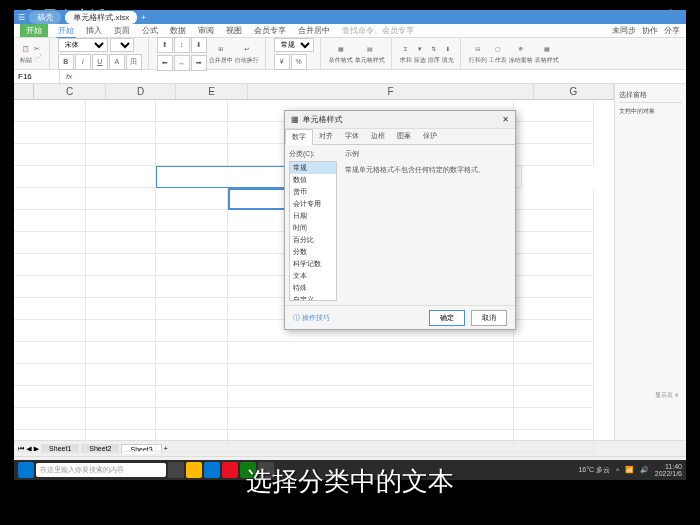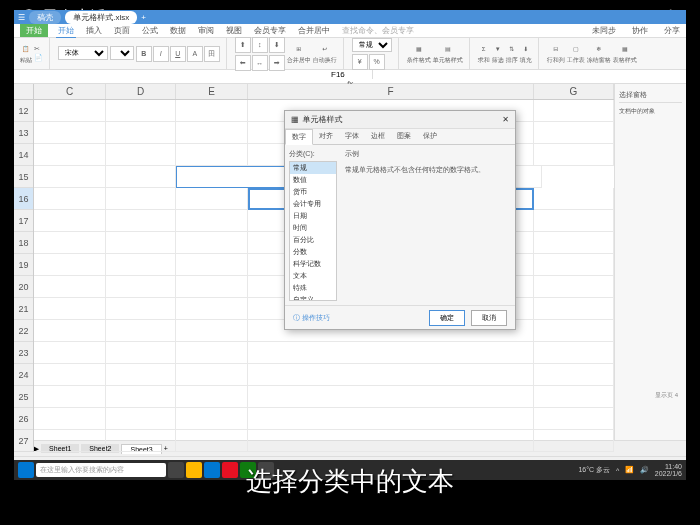--- a/index.html
+++ b/index.html
@@ -8,28 +8,28 @@
   .topbar-black { position: absolute; top: 0; left: 0; width: 700px; height: 35px; background: #000; display: flex; align-items: center; justify-content: space-between; padding: 0 20px; }
   .logo { color: #fff; font-size: 16px; display: flex; align-items: center; gap: 4px; }
   .logo-right { color: #fff; font-size: 18px; }
   .app-tabs { background: #4a90d9; height: 14px; display: flex; align-items: center; padding: 0 4px; gap: 4px; font-size: 8px; color: #fff; }
   .app-tab { background: rgba(255,255,255,0.2); padding: 1px 8px; border-radius: 6px; }
   .app-tab.active { background: #fff; color: #333; }
   .ribbon-tabs { height: 14px; background: #fff; border-bottom: 1px solid #ddd; display: flex; align-items: center; padding: 0 6px; gap: 8px; font-size: 8px; color: #555; }
   .ribbon-tab { padding: 1px 2px; }
   .ribbon-tab.file { background: #4a90d9; color: #fff; padding: 1px 6px; }
   .ribbon-tab.active { color: #4a90d9; border-bottom: 1px solid #4a90d9; }
-  .ribbon-right { margin-left: auto; display: flex; gap: 16px; align-items: center; }
+  .ribbon-right { margin-left: auto; display: flex; gap: 6px; align-items: center; }
   .toolbar { height: 32px; background: #f7f7f7; border-bottom: 1px solid #ddd; display: flex; align-items: center; padding: 0 6px; gap: 8px; font-size: 7px; color: #666; }
   .tool-group { display: flex; align-items: center; gap: 2px; border-right: 1px solid #ddd; padding-right: 6px; height: 100%; }
   .tool-btn { width: 16px; height: 16px; border: 1px solid #ccc; background: #fff; display: flex; align-items: center; justify-content: center; font-size: 7px; }
   .tool-select { height: 14px; border: 1px solid #ccc; background: #fff; font-size: 7px; padding: 0 2px; }
   .tool-icon { width: 12px; height: 12px; display: flex; align-items: center; justify-content: center; }
   .tool-item { display: flex; flex-direction: column; align-items: center; gap: 1px; font-size: 6px; }
-  .formula-bar { height: 14px; background: #fff; border-bottom: 1px solid #ddd; display: flex; align-items: center; font-size: 8px; flex-direction: column; }
+  .formula-bar { height: 14px; background: #fff; border-bottom: 1px solid #ddd; display: flex; align-items: center; font-size: 8px; }
   .name-box { width: 46px; height: 100%; border-right: 1px solid #ddd; padding: 0 4px; display: flex; align-items: center; }
   .fx-label { padding: 0 6px; font-style: italic; color: #666; }
   .grid-area { position: relative; display: flex; height: 356px; }
   .row-headers { width: 20px; background: #f0f0f0; border-right: 1px solid #ccc; }
   .row-header { height: 22px; border-bottom: 1px solid #ddd; display: flex; align-items: center; justify-content: center; font-size: 9px; color: #555; }
   .col-headers { display: flex; height: 16px; background: #f0f0f0; border-bottom: 1px solid #ccc; }
   .col-header { border-right: 1px solid #ddd; display: flex; align-items: center; justify-content: center; font-size: 10px; color: #555; }
   .col-c { width: 72px; }
   .col-d { width: 70px; }
   .col-e { width: 72px; }
@@ -120,21 +120,21 @@
       <div class="tool-item">
           <div class="tool-icon">📋</div>
           <span>粘贴</span>
         </div>
       <div style="display:flex;flex-direction:column;gap:1px">
         <span>✂</span>
         <span>📄</span>
       </div>
     </div>
     <div class="tool-group">
-      <div style="display:flex;flex-direction:row;gap:2px">
+      <div style="display:flex;flex-direction:column;gap:2px">
         <div style="display:flex;gap:2px">
           <select class="tool-select" style="width:50px"><option>宋体</option></select>
           <select class="tool-select" style="width:24px"><option>11</option></select>
         </div>
         <div style="display:flex;gap:1px">
           <span class="tool-btn" style="font-weight:bold">B</span>
           <span class="tool-btn" style="font-style:italic">I</span>
           <span class="tool-btn" style="text-decoration:underline">U</span>
           <span class="tool-btn">A</span>
           <span class="tool-btn">田</span>
@@ -231,38 +231,20 @@
         <div style="width:20px;height:16px;background:#f0f0f0;border-right:1px solid #ccc;border-bottom:1px solid #ccc"></div>
         <div class="col-headers" style="flex:1">
           <div class="col-header col-c">C</div>
           <div class="col-header col-d">D</div>
           <div class="col-header col-e">E</div>
           <div class="col-header col-f">F</div>
           <div class="col-header col-g">G</div>
         </div>
       </div>
       <div style="display:flex;flex:1;position:relative">
-        <div class="row-headers">
-          <div class="row-header">12</div>
-          <div class="row-header">13</div>
-          <div class="row-header">14</div>
-          <div class="row-header">15</div>
-          <div class="row-header" style="background:#d4e6f7">16</div>
-          <div class="row-header">17</div>
-          <div class="row-header">18</div>
-          <div class="row-header">19</div>
-          <div class="row-header">20</div>
-          <div class="row-header">21</div>
-          <div class="row-header">22</div>
-          <div class="row-header">23</div>
-          <div class="row-header">24</div>
-          <div class="row-header">25</div>
-          <div class="row-header">26</div>
-          <div class="row-header">27</div>
-        </div>
         <div class="cells" style="flex:1">
           <div class="cell-row">
               <div class="cell col-c"></div>
               <div class="cell col-d"></div>
               <div class="cell col-e"></div>
               <div class="cell col-f"></div>
               <div class="cell col-g"></div>
             </div>
           <div class="cell-row">
               <div class="cell col-c"></div>

